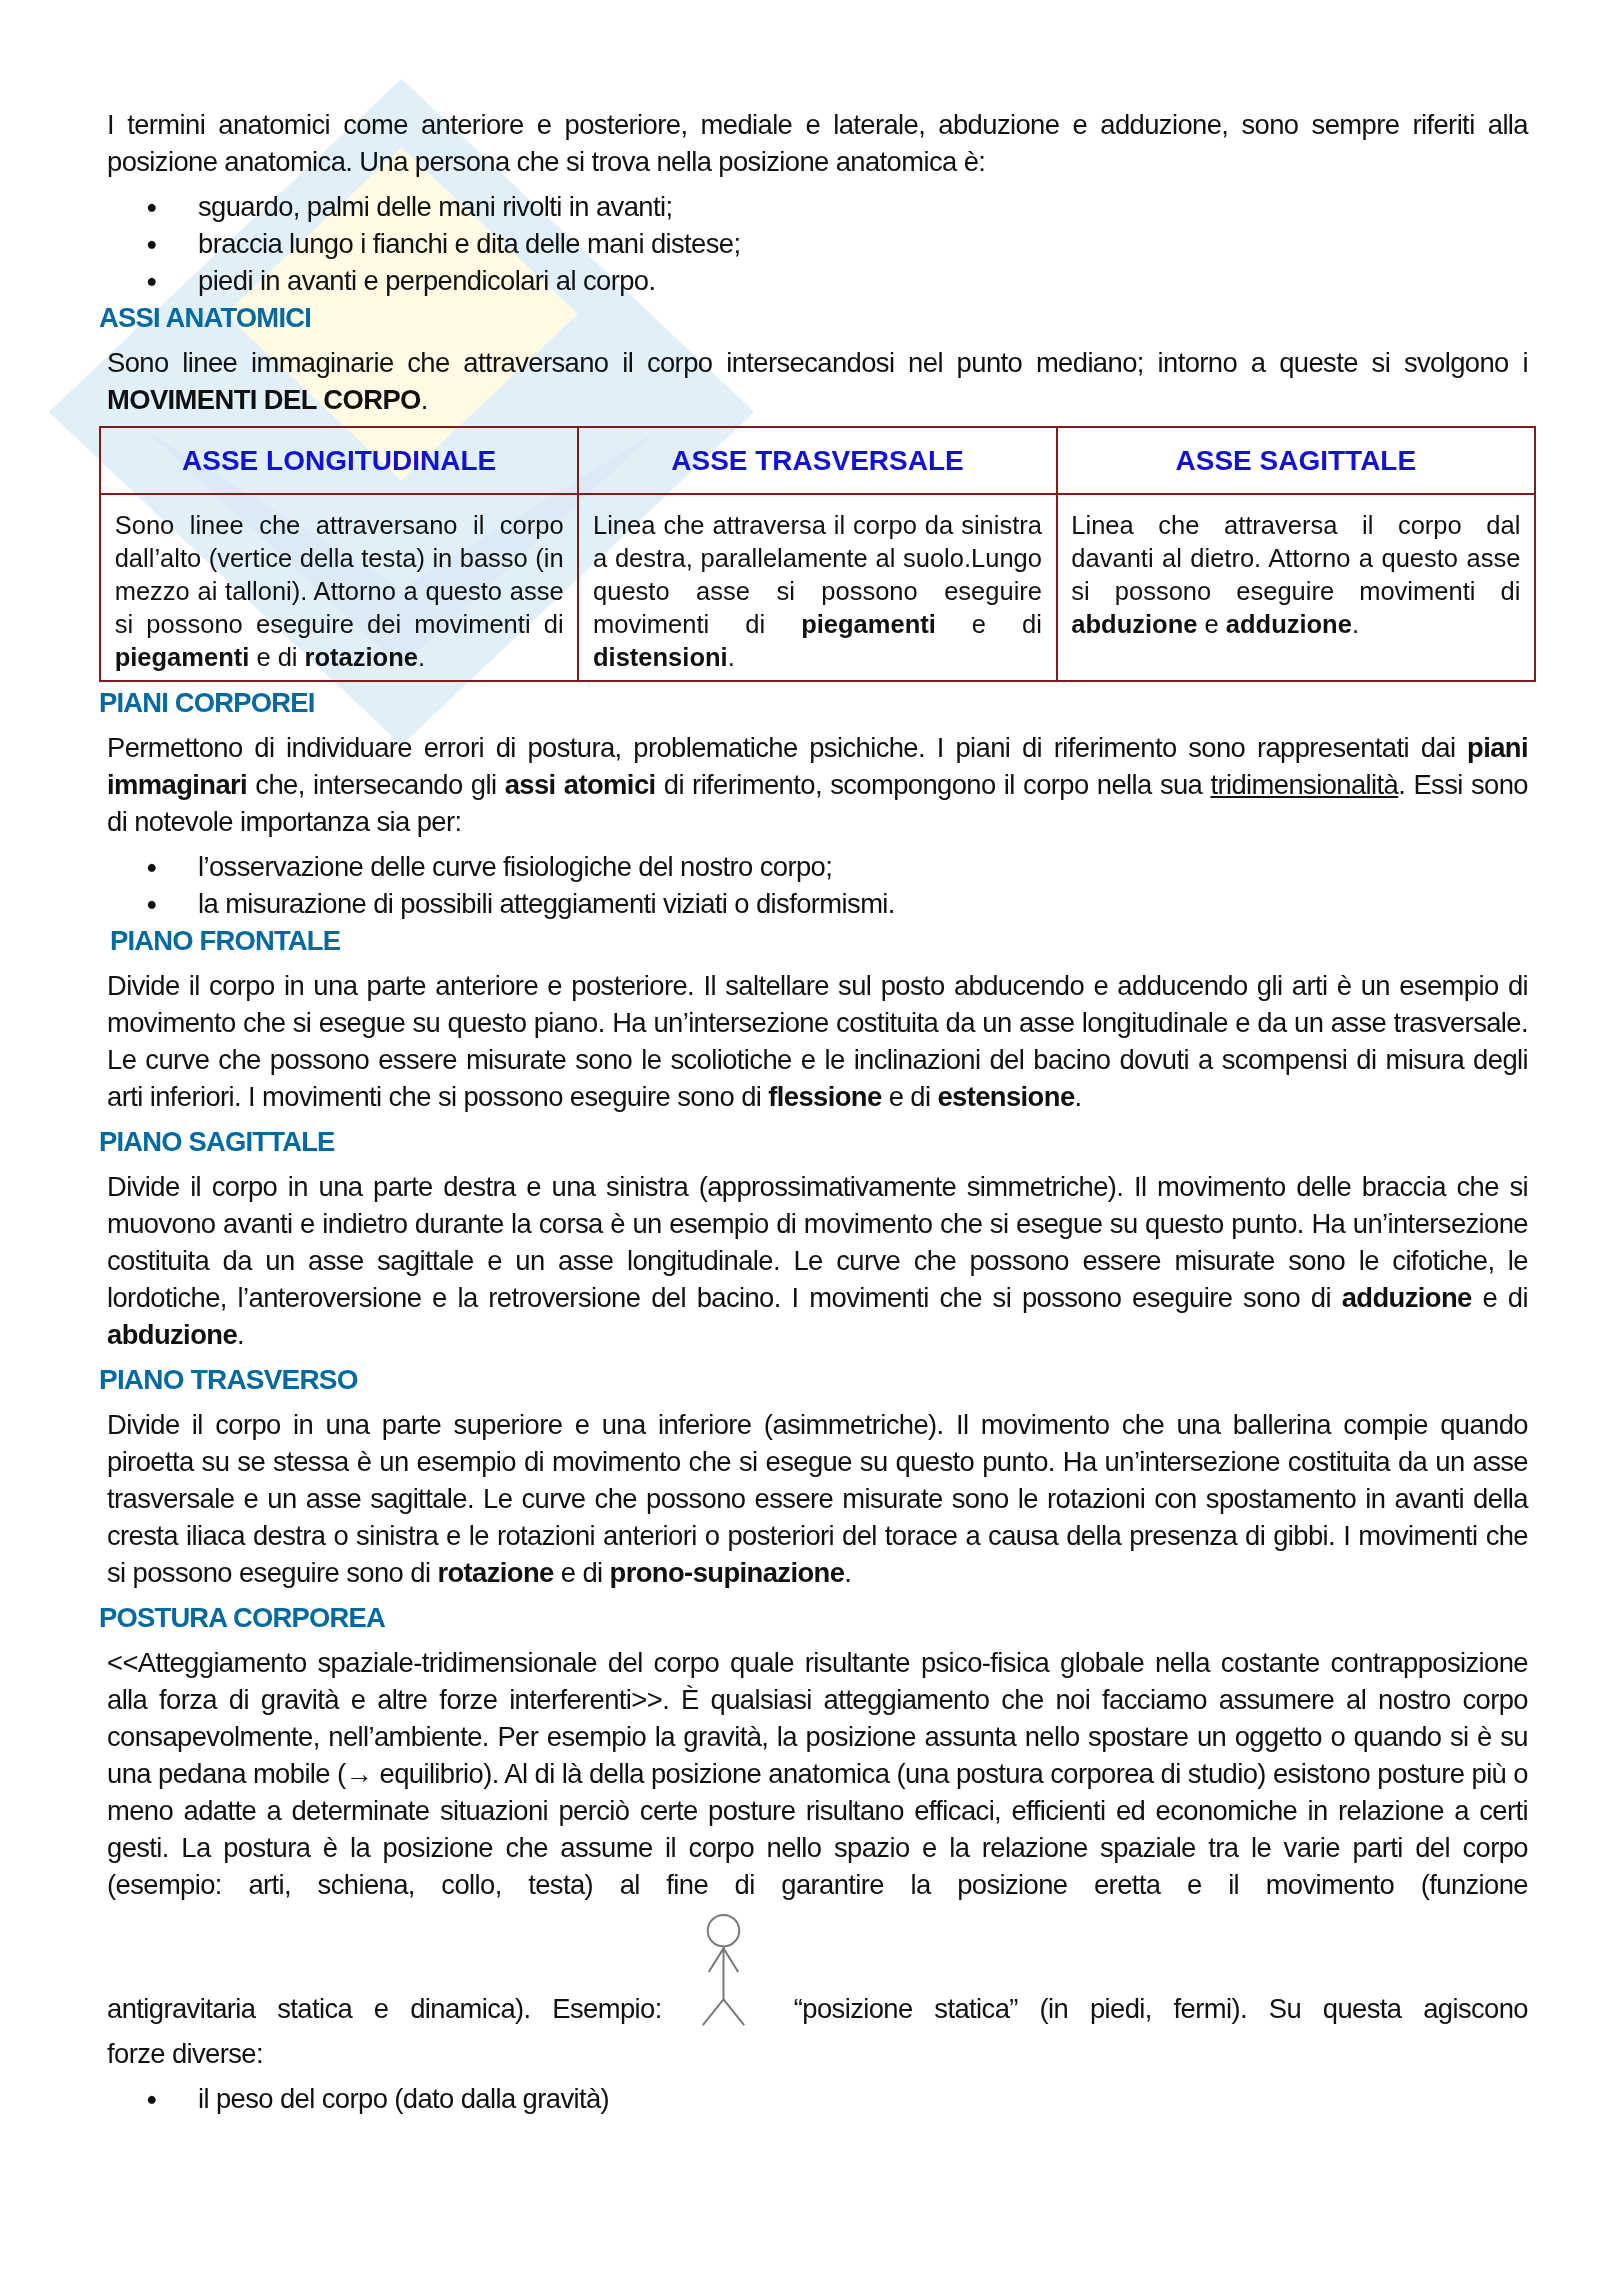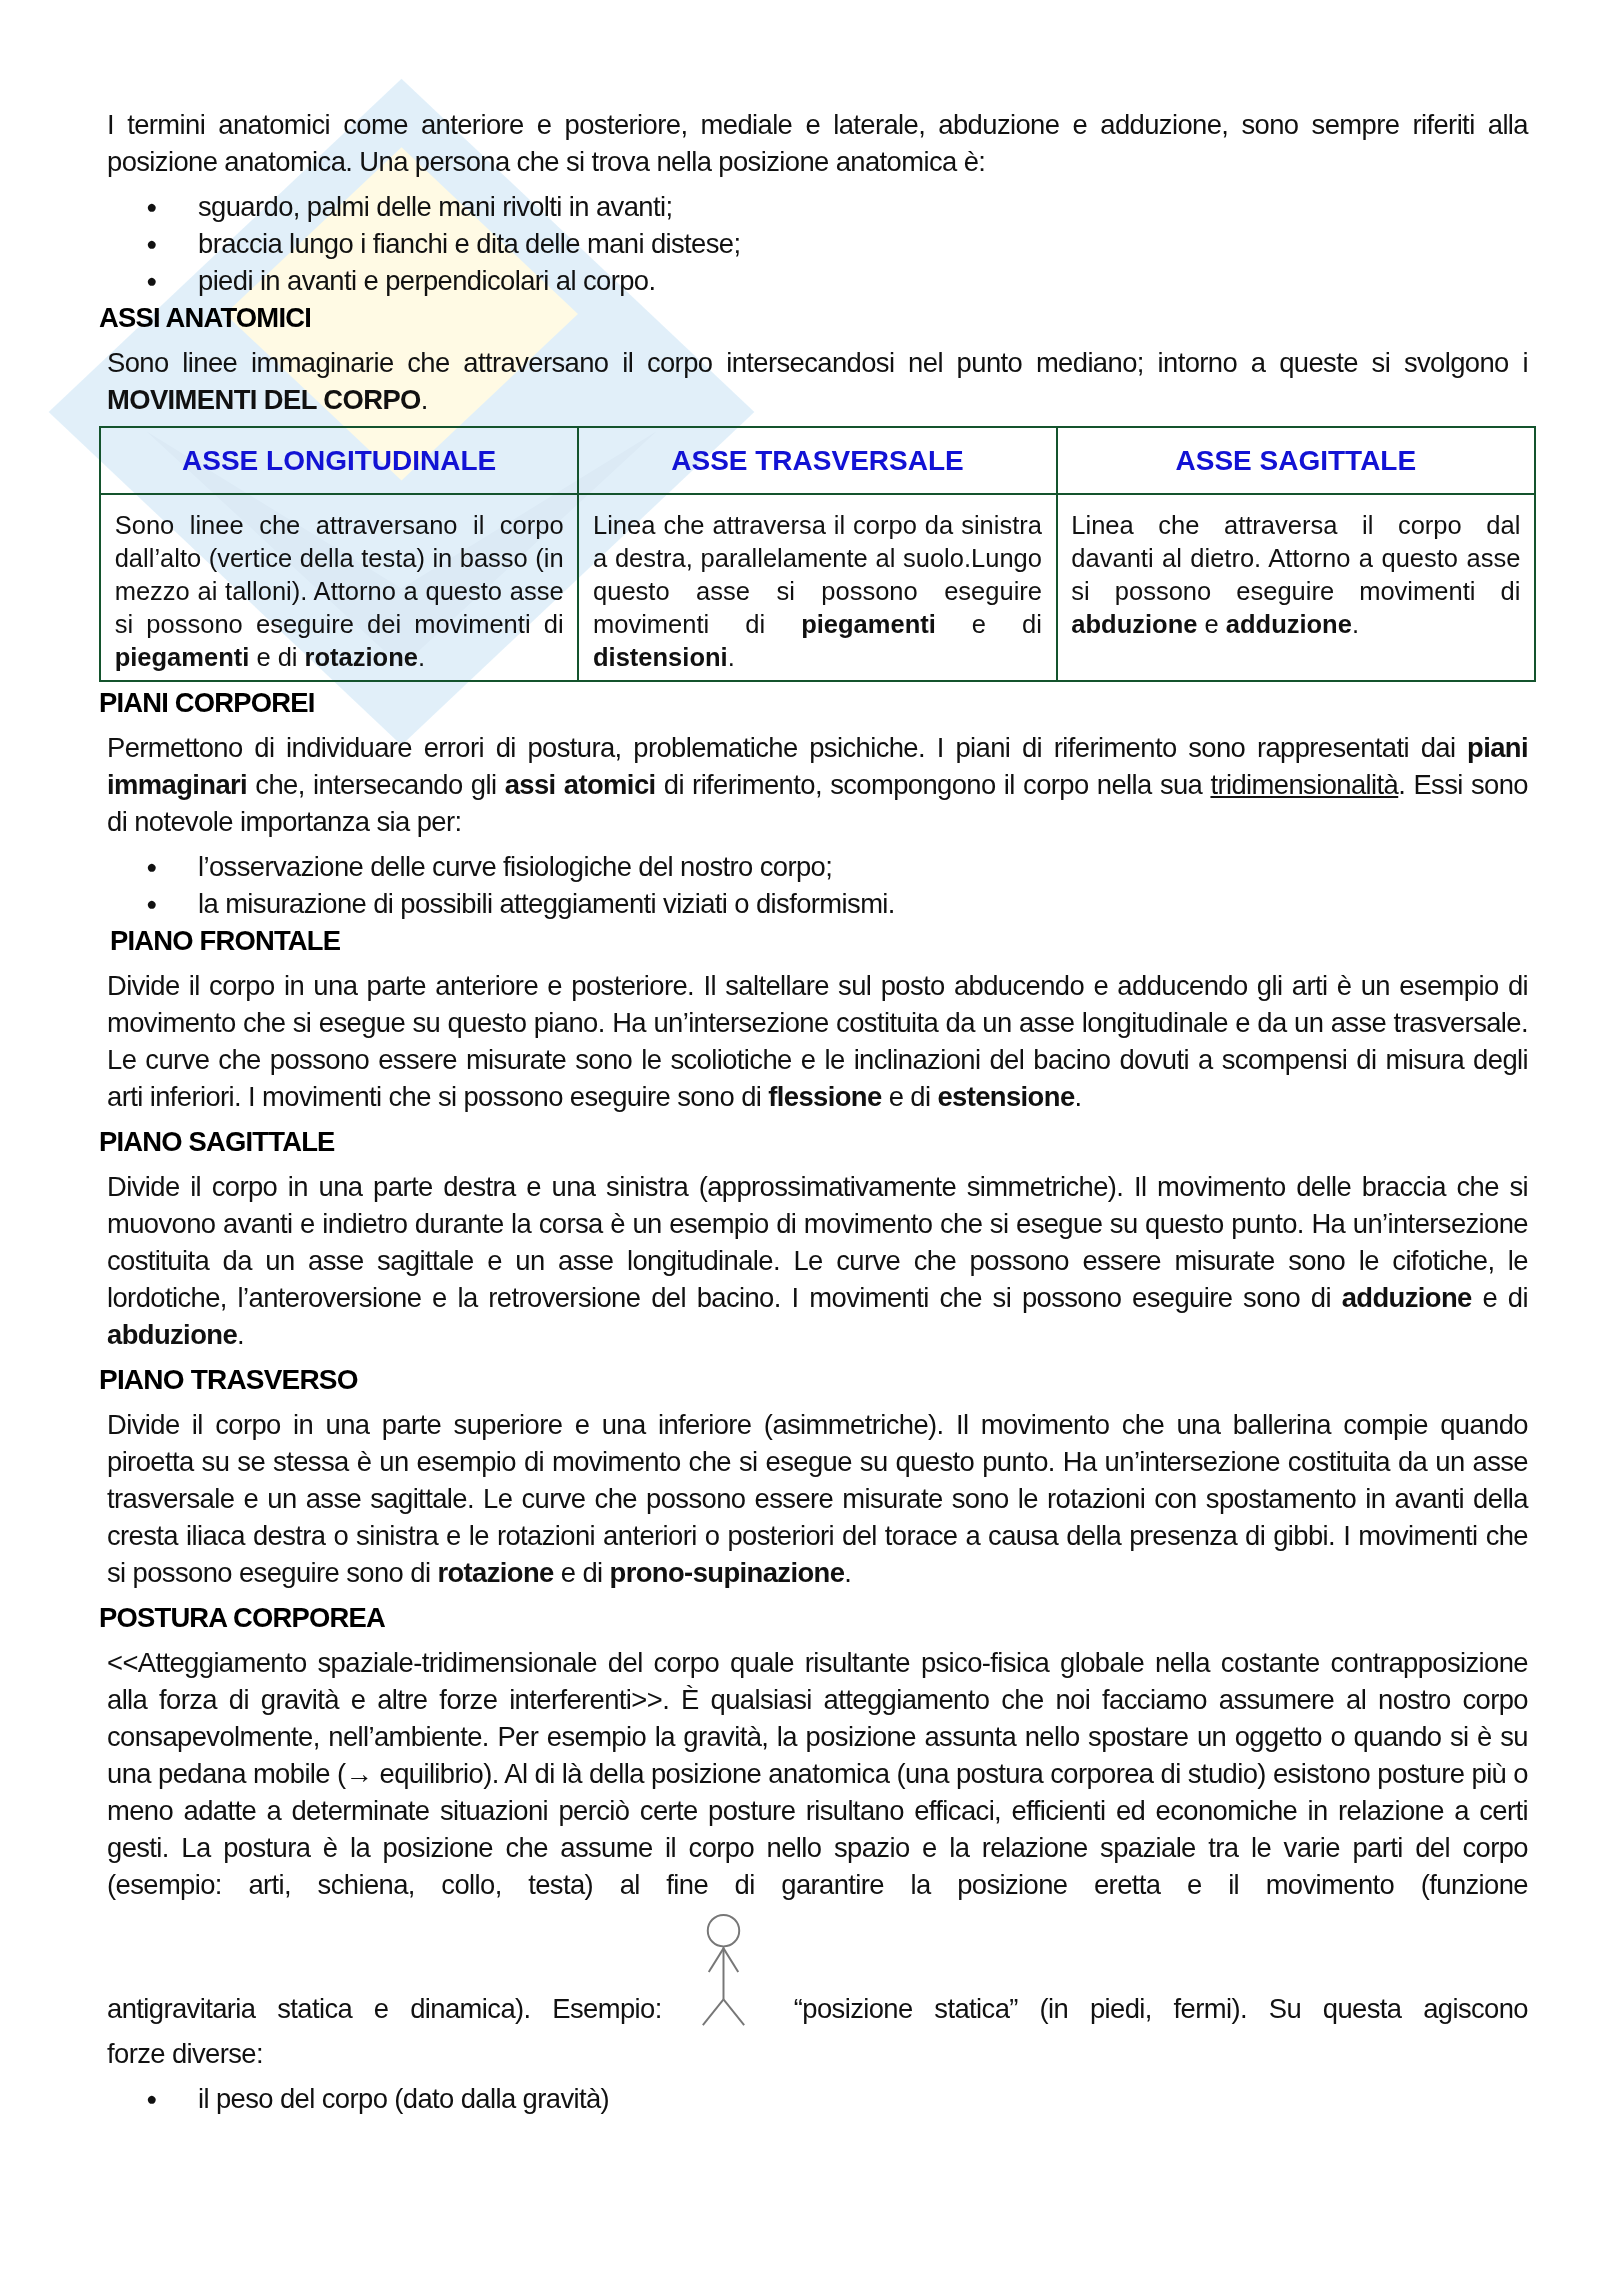--- a/index.html
+++ b/index.html
@@ -6,31 +6,31 @@
   body { width: 1623px; height: 2296px; position: relative; overflow: hidden; }
   .page {
     position: absolute; left: 99px; top: 98px; width: 1437px;
     font-family: "Liberation Sans", sans-serif;
     font-size: 27.4px; line-height: 37px; color: #111111;
     letter-spacing: -0.6px;
   }
   .watermark { position: absolute; left: 29px; top: 59px; width: 745px; height: 706px; pointer-events: none; opacity: 0.16; }
   p { margin: 8px; text-align: justify; text-align-last: left; }
   .justify-full { text-align-last: justify; }
-  .heading { color: #000000; font-weight: bold; margin: 0; letter-spacing: -0.8px; }
+  .heading { color: #0369a1; font-weight: bold; margin: 0; letter-spacing: -0.8px; }
   ul.bullets { list-style: none; margin: 0; padding: 0 0 0 47px; }
   ul.bullets li { position: relative; padding-left: 52px; }
   ul.bullets li::before { content: "\25CF"; position: absolute; left: 0; top: 0; font-size: 18.6px; }
   b { font-weight: bold; }
   u { text-decoration: underline; }
   table.axes {
     border-collapse: collapse; width: 1437px; margin: 3.9px 0 0 0;
     table-layout: fixed; letter-spacing: 0;
   }
-  table.axes th, table.axes td { border: 2px solid #14532d; vertical-align: top; }
+  table.axes th, table.axes td { border: 2px solid #7f1d1d; vertical-align: top; }
   table.axes th {
     color: #1212d4; font-weight: bold; font-size: 28px; height: 65px;
     text-align: center; vertical-align: middle; padding: 0;
   }
   table.axes td {
     font-size: 25.5px; line-height: 33px; padding: 13.7px 13.7px 5.9px 13.7px;
     text-align: justify; height: 147px;
   }
   .inline-figure { display: inline-block; width: 69px; height: 116px; vertical-align: bottom; margin: 0 13.7px 0 5.9px; }
 </style>

